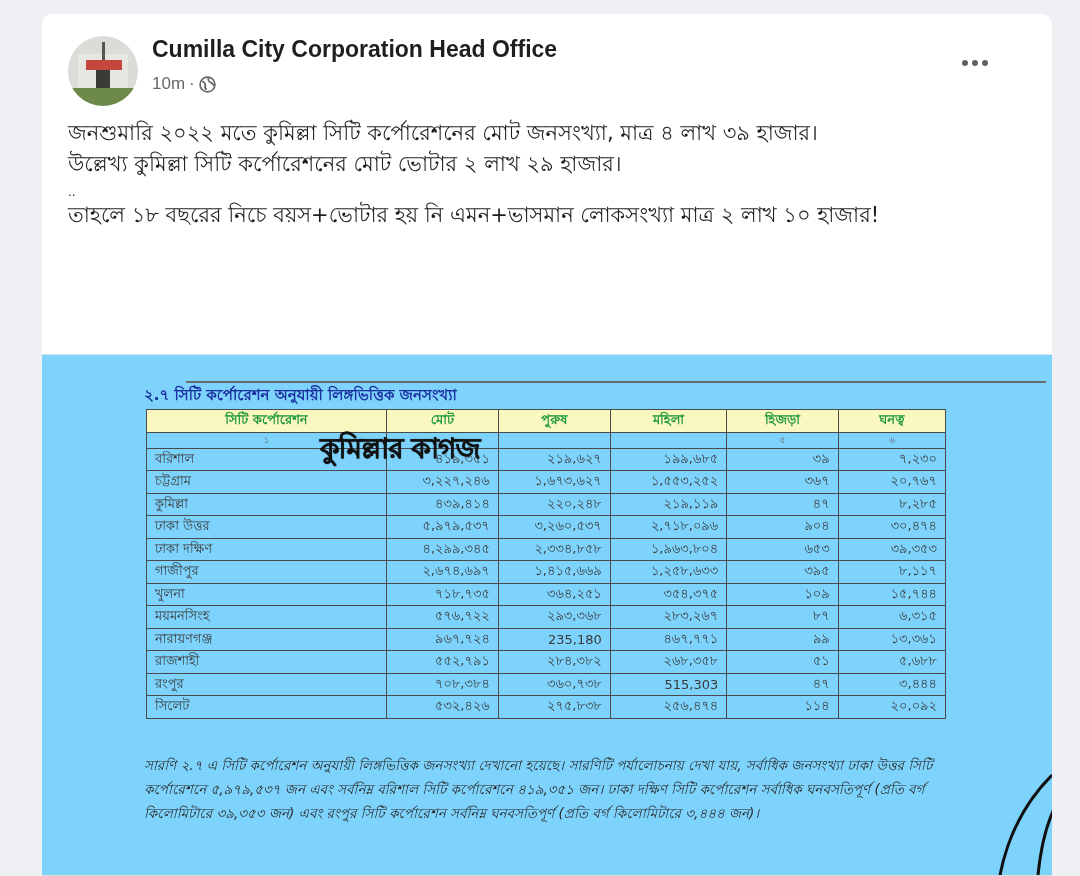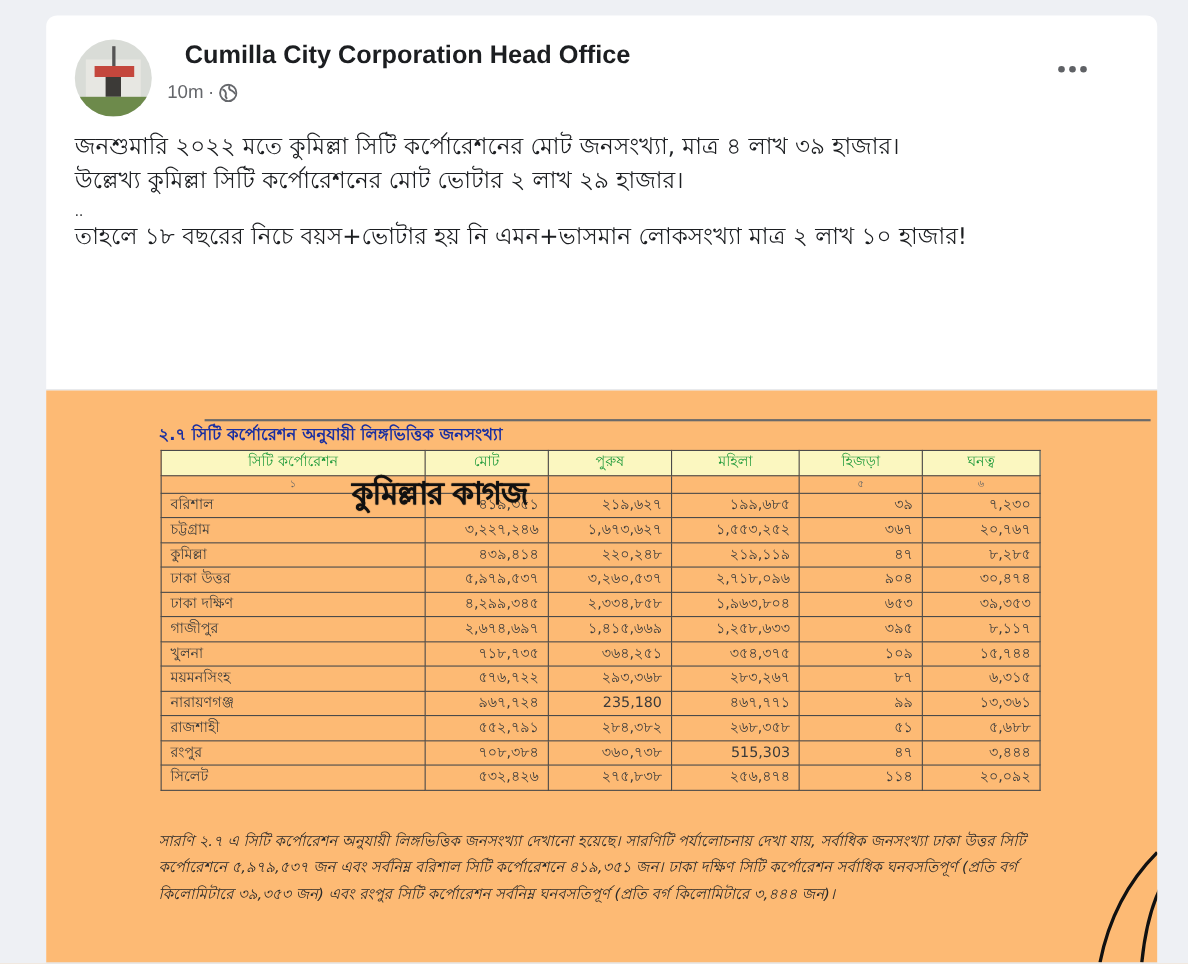--- a/index.html
+++ b/index.html
@@ -15,21 +15,21 @@
     position: absolute; left: 0; top: 2px; width: 70px; height: 70px; border-radius: 50%;
     overflow: hidden; background: #d9dcd7;
   }
   .avatar .bldg { position: absolute; left: 10px; top: 18px; width: 50px; height: 36px; background: #e7e7e2; }
   .avatar .roof { position: absolute; left: 18px; top: 24px; width: 36px; height: 10px; background: #c4473d; }
   .avatar .door { position: absolute; left: 28px; top: 34px; width: 14px; height: 18px; background: #3c3a37; }
   .avatar .grass { position: absolute; left: 0; top: 52px; width: 70px; height: 18px; background: #6d8a4b; }
   .avatar .pole { position: absolute; left: 34px; top: 6px; width: 3px; height: 18px; background: #555; }
 
   .author {
-    position: absolute; left: 100px; top: 2px; font-family: "Liberation Sans", sans-serif;
+    position: absolute; left: 84px; top: 2px; font-family: "Liberation Sans", sans-serif;
     font-size: 23px; font-weight: bold; color: #1c1e21; white-space: nowrap;
   }
   .meta {
     position: absolute; left: 84px; top: 40px; font-family: "Liberation Sans", sans-serif;
     font-size: 17px; color: #65676b; display: flex; align-items: center; gap: 4px;
   }
   .globe { display: inline-block; width: 17px; height: 17px; }
   .more {
     position: absolute; right: 40px; top: 26px; display: flex; gap: 4px; cursor: pointer;
   }
@@ -37,33 +37,33 @@
 
   .post-text {
     position: absolute; left: 26px; top: 104px; width: 950px;
     font-family: "DejaVu Sans", sans-serif; font-size: 21px; line-height: 31px; color: #1c1e21;
   }
   .post-text p { margin: 0; }
   .post-text .dots { font-size: 12px; line-height: 16px; margin-top: 4px; }
 
   .divider { position: absolute; left: 0; top: 340px; width: 1010px; height: 1px; background: #dadde1; }
 
-  .image-area { position: absolute; left: 0; top: 341px; width: 1010px; height: 520px; background: #fdba74; }
+  .image-area { position: absolute; left: 0; top: 341px; width: 1010px; height: 520px; background: #7dd3fc; }
   .doc-rule { position: absolute; left: 144px; top: 26px; width: 860px; height: 2px; background: #6a6a6a; }
 
   .table-title {
     position: absolute; left: 102px; top: 28px; font-family: "DejaVu Sans", sans-serif;
     font-size: 15px; font-weight: bold; color: #1b2fa0; white-space: nowrap;
   }
   table.census {
     position: absolute; left: 104px; top: 54px; width: 800px; border-collapse: collapse;
     font-family: "DejaVu Sans", sans-serif; font-size: 13px; color: #3a3a3a;
   }
   table.census th, table.census td { border: 1.5px solid #4a4a4a; height: 22.5px; padding: 0 8px; }
-  table.census th { background: #fbf7c0; color: #1f9a3a; font-weight: normal; font-size: 13px; text-align: center; }
+  table.census th { background: #fbf7c0; color: #1f9a3a; font-weight: bold; font-size: 13px; text-align: center; }
   table.census td { text-align: right; }
   table.census td.name { text-align: left; }
   table.census tr.idx td { text-align: center; font-size: 9px; color: #666; height: 16px; }
   col.c0 { width: 258px; } col.c1 { width: 115px; } col.c2 { width: 115px; }
   col.c3 { width: 120px; } col.c4 { width: 118px; } col.c5 { width: 112px; }
 
   .watermark {
     position: absolute; left: 278px; top: 72px; font-family: "DejaVu Sans", sans-serif;
     font-size: 28px; font-weight: bold; color: #111; letter-spacing: -1px; white-space: nowrap;
     text-shadow: 0 0 1px #000;

